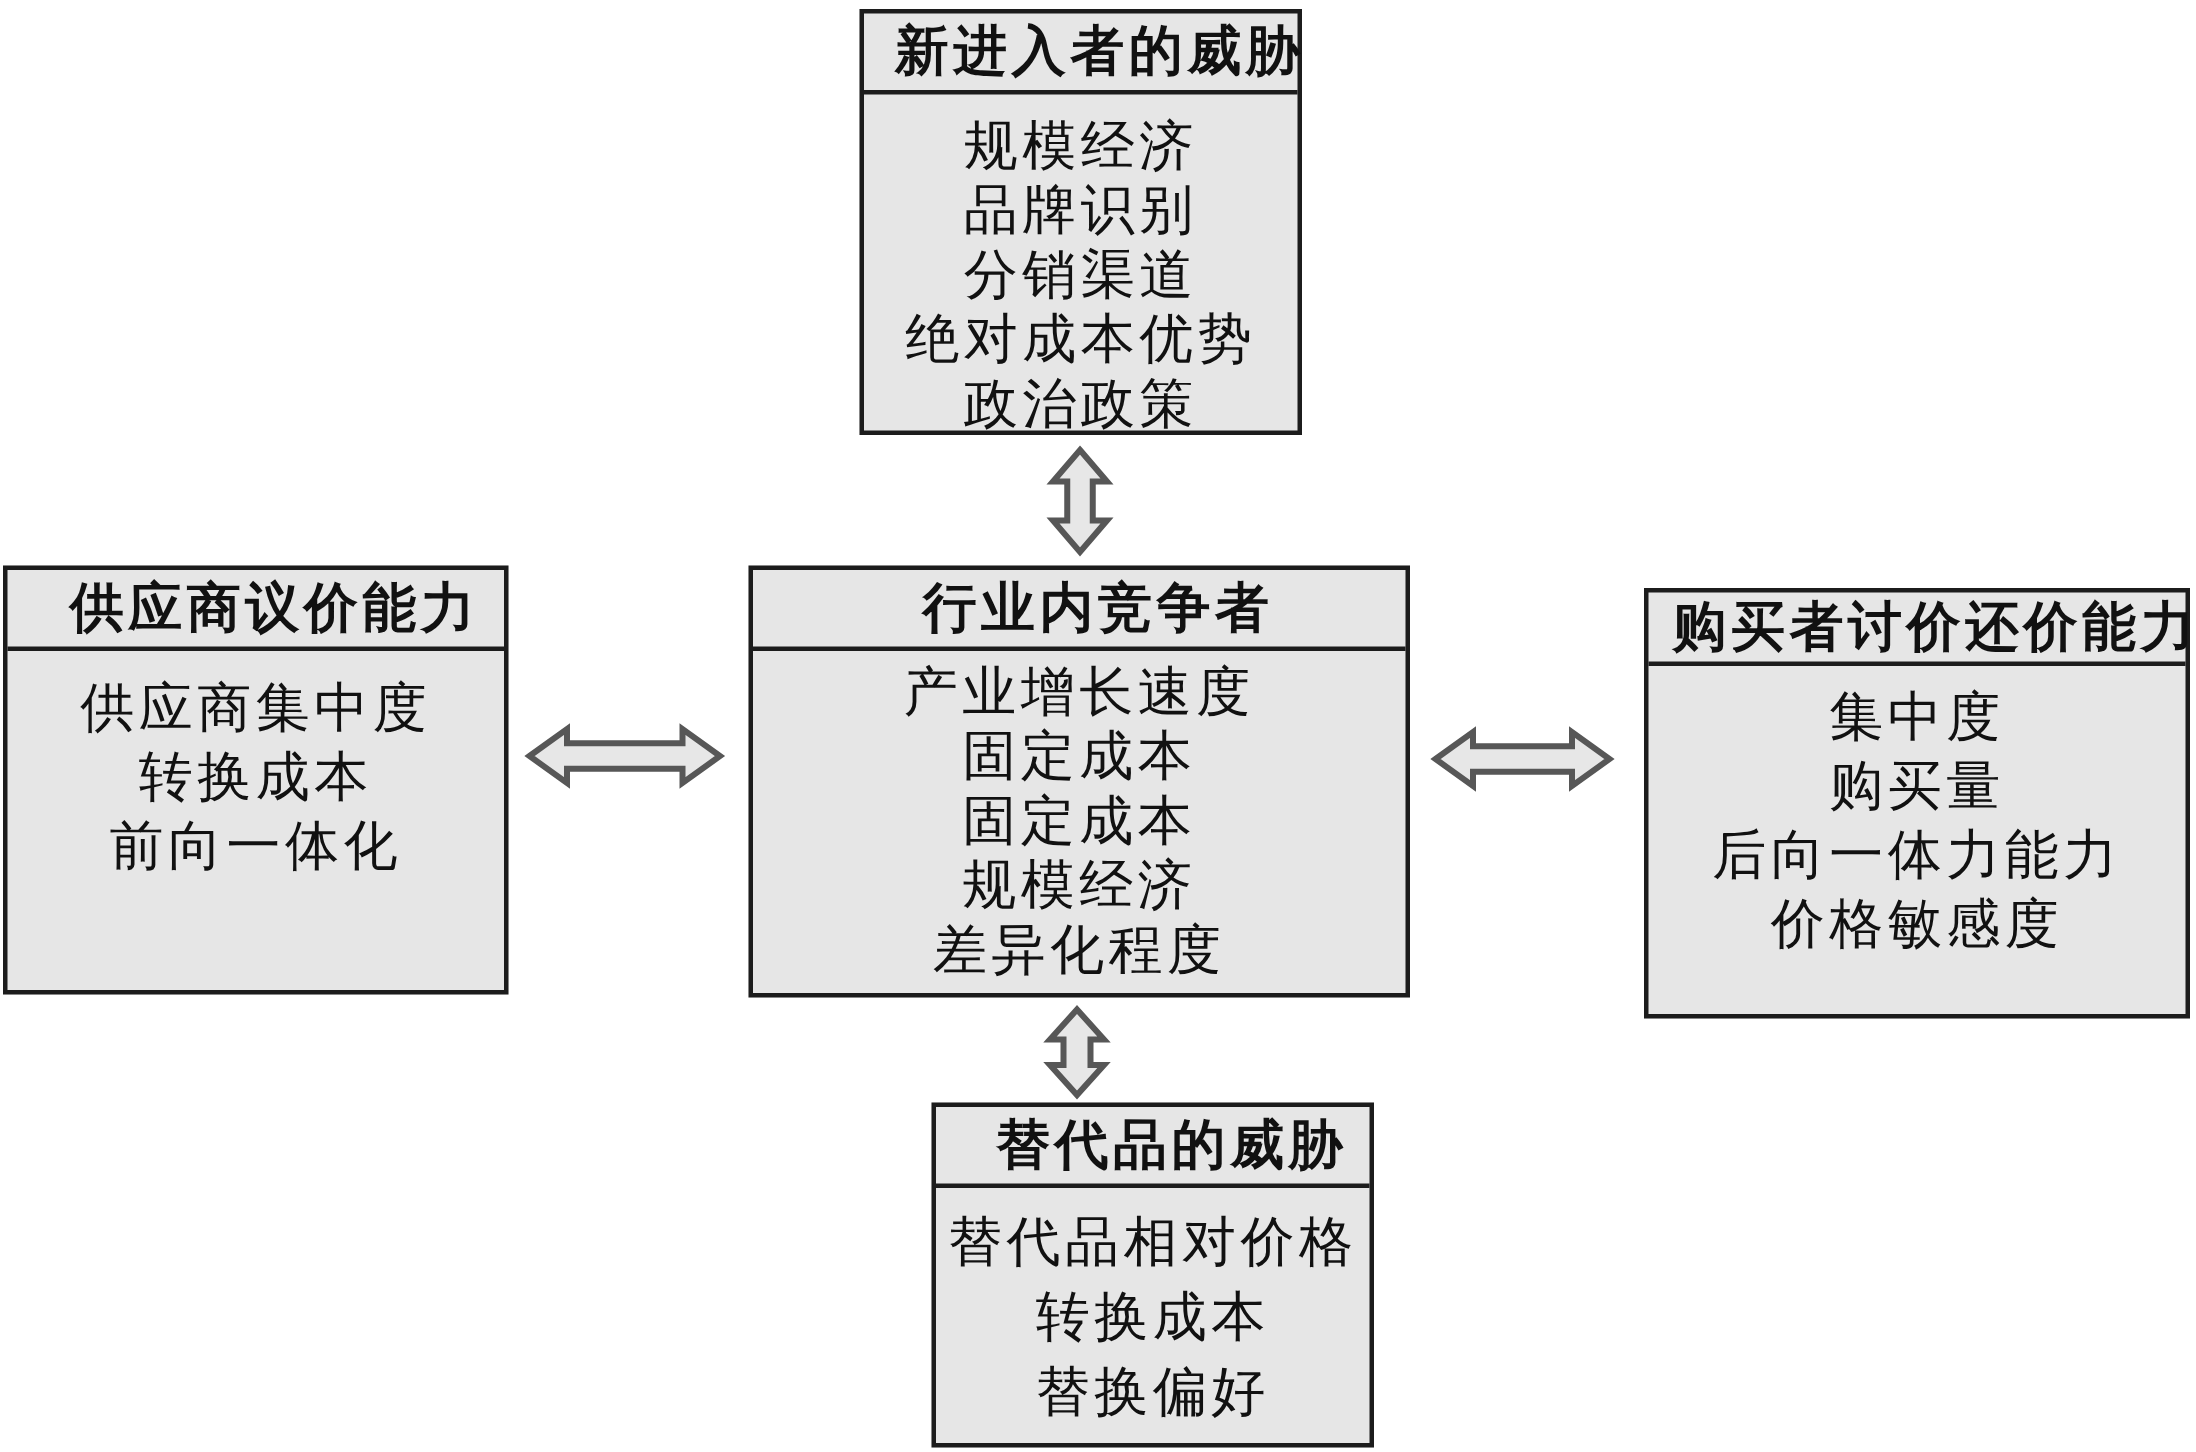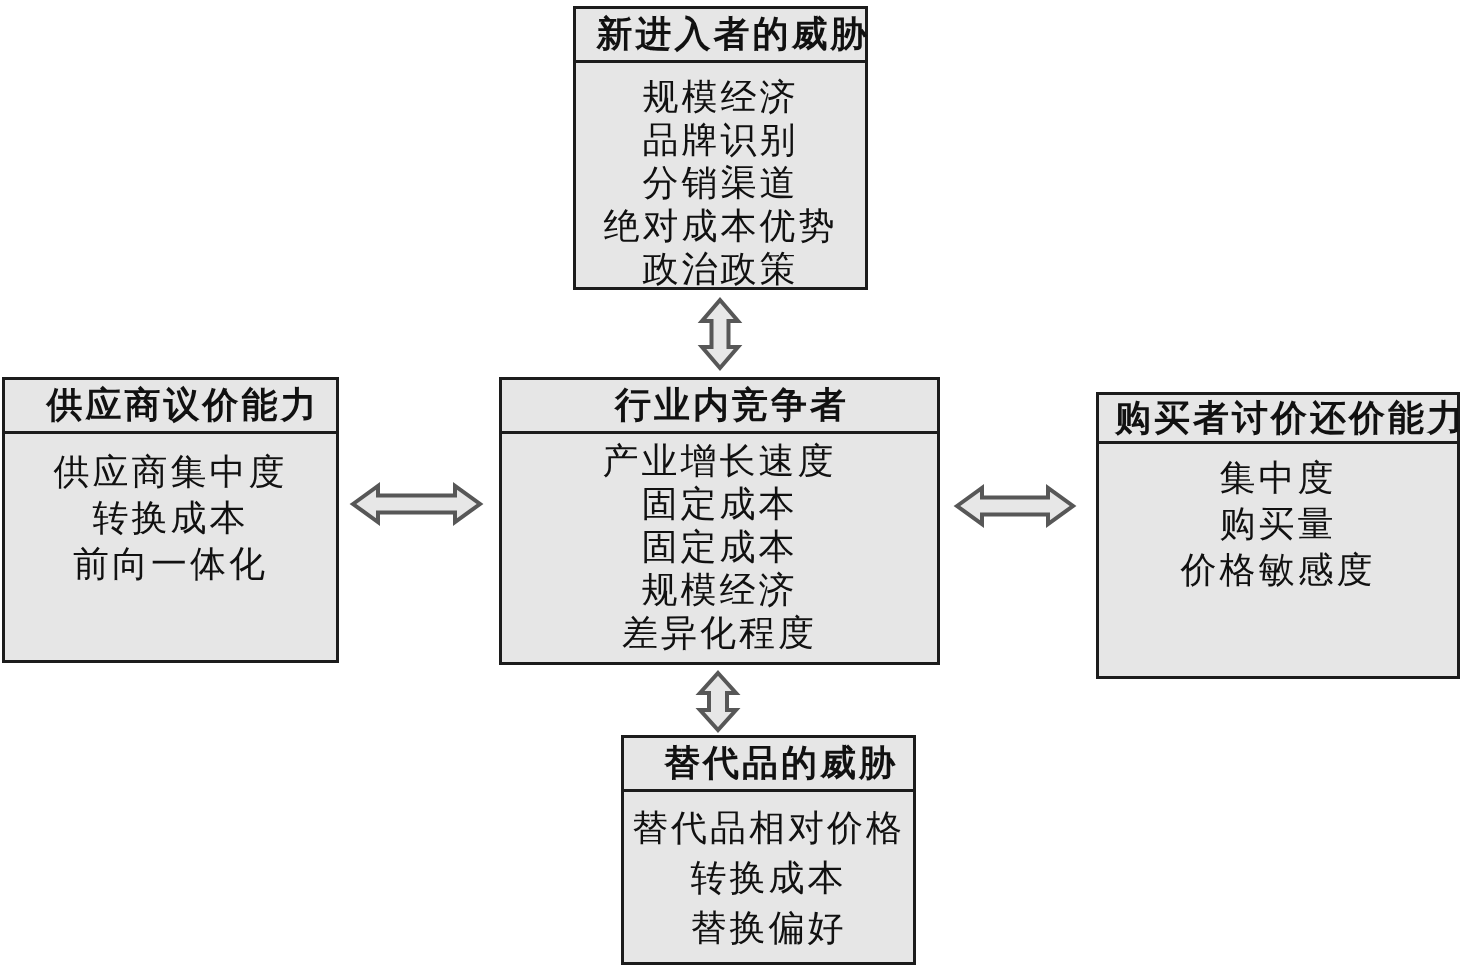--- a/index.html
+++ b/index.html
@@ -123,20 +123,21 @@
       <div class="force-item">规模经济</div>
       <div class="force-item">差异化程度</div>
     </div>
   </div>
 
   <div class="force-box box-right">
     <div class="force-title">购买者讨价还价能力</div>
     <div class="force-body">
       <div class="force-item">集中度</div>
       <div class="force-item">购买量</div>
+      <div class="force-item">后向一体力能力</div>
       <div class="force-item">价格敏感度</div>
     </div>
   </div>
 
   <div class="force-box box-bottom">
     <div class="force-title">替代品的威胁</div>
     <div class="force-body">
       <div class="force-item">替代品相对价格</div>
       <div class="force-item">转换成本</div>
       <div class="force-item">替换偏好</div>

